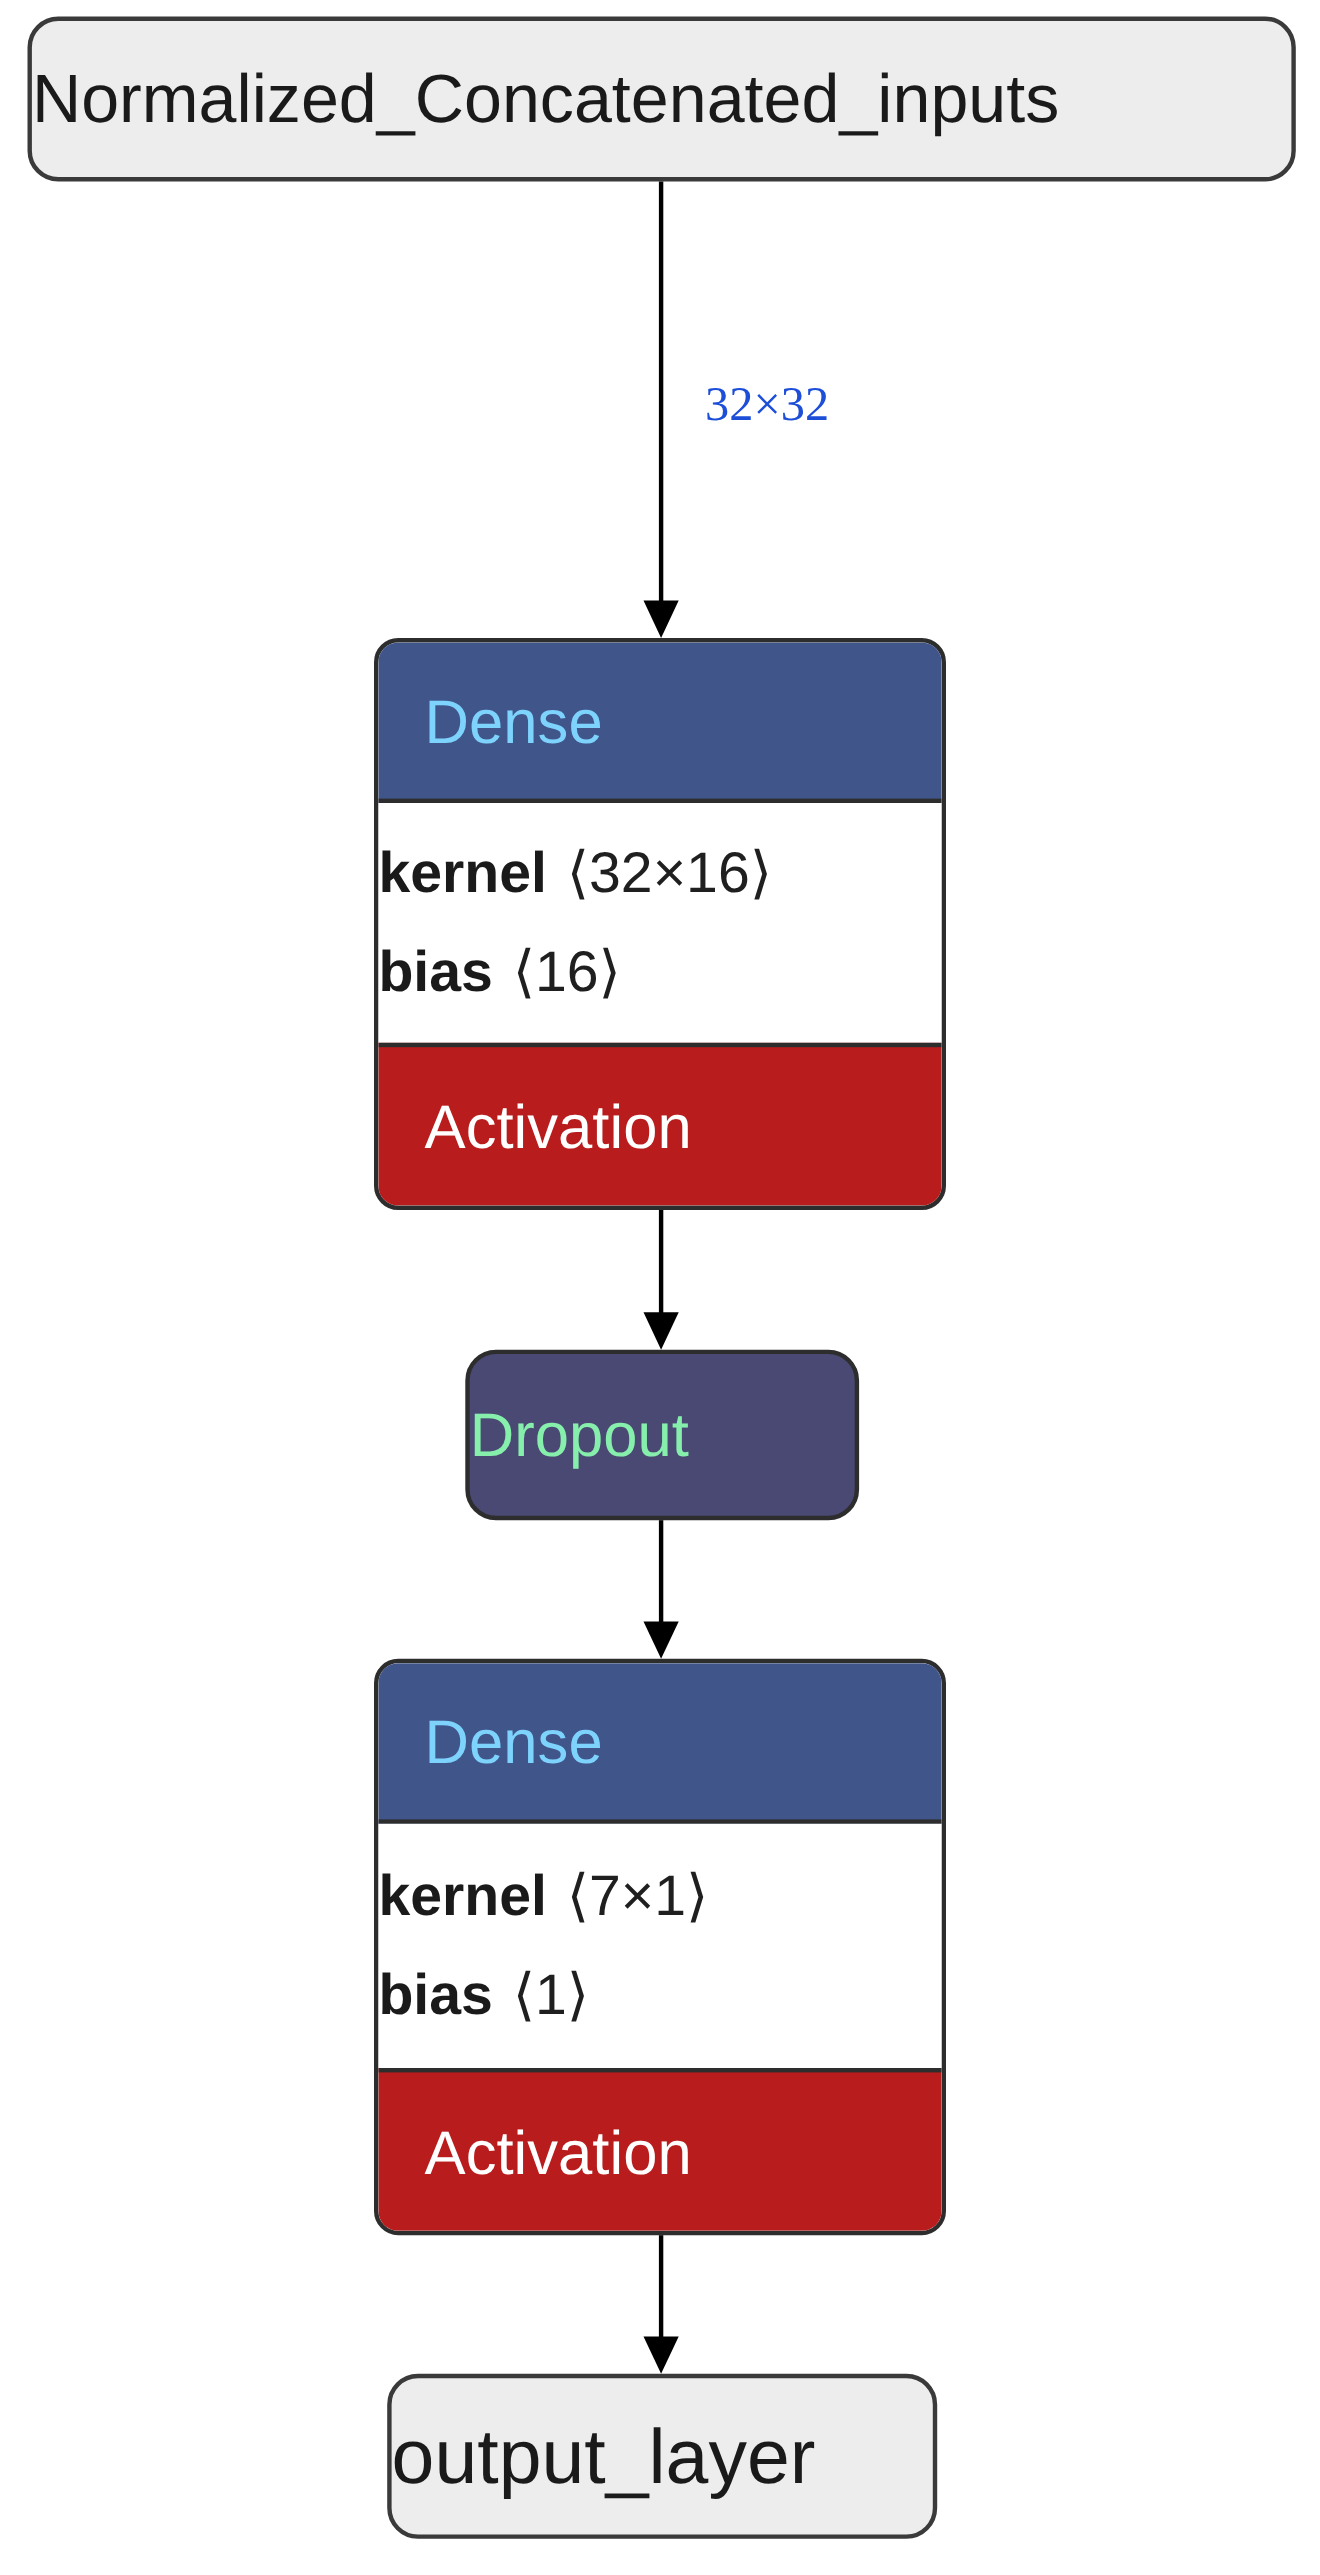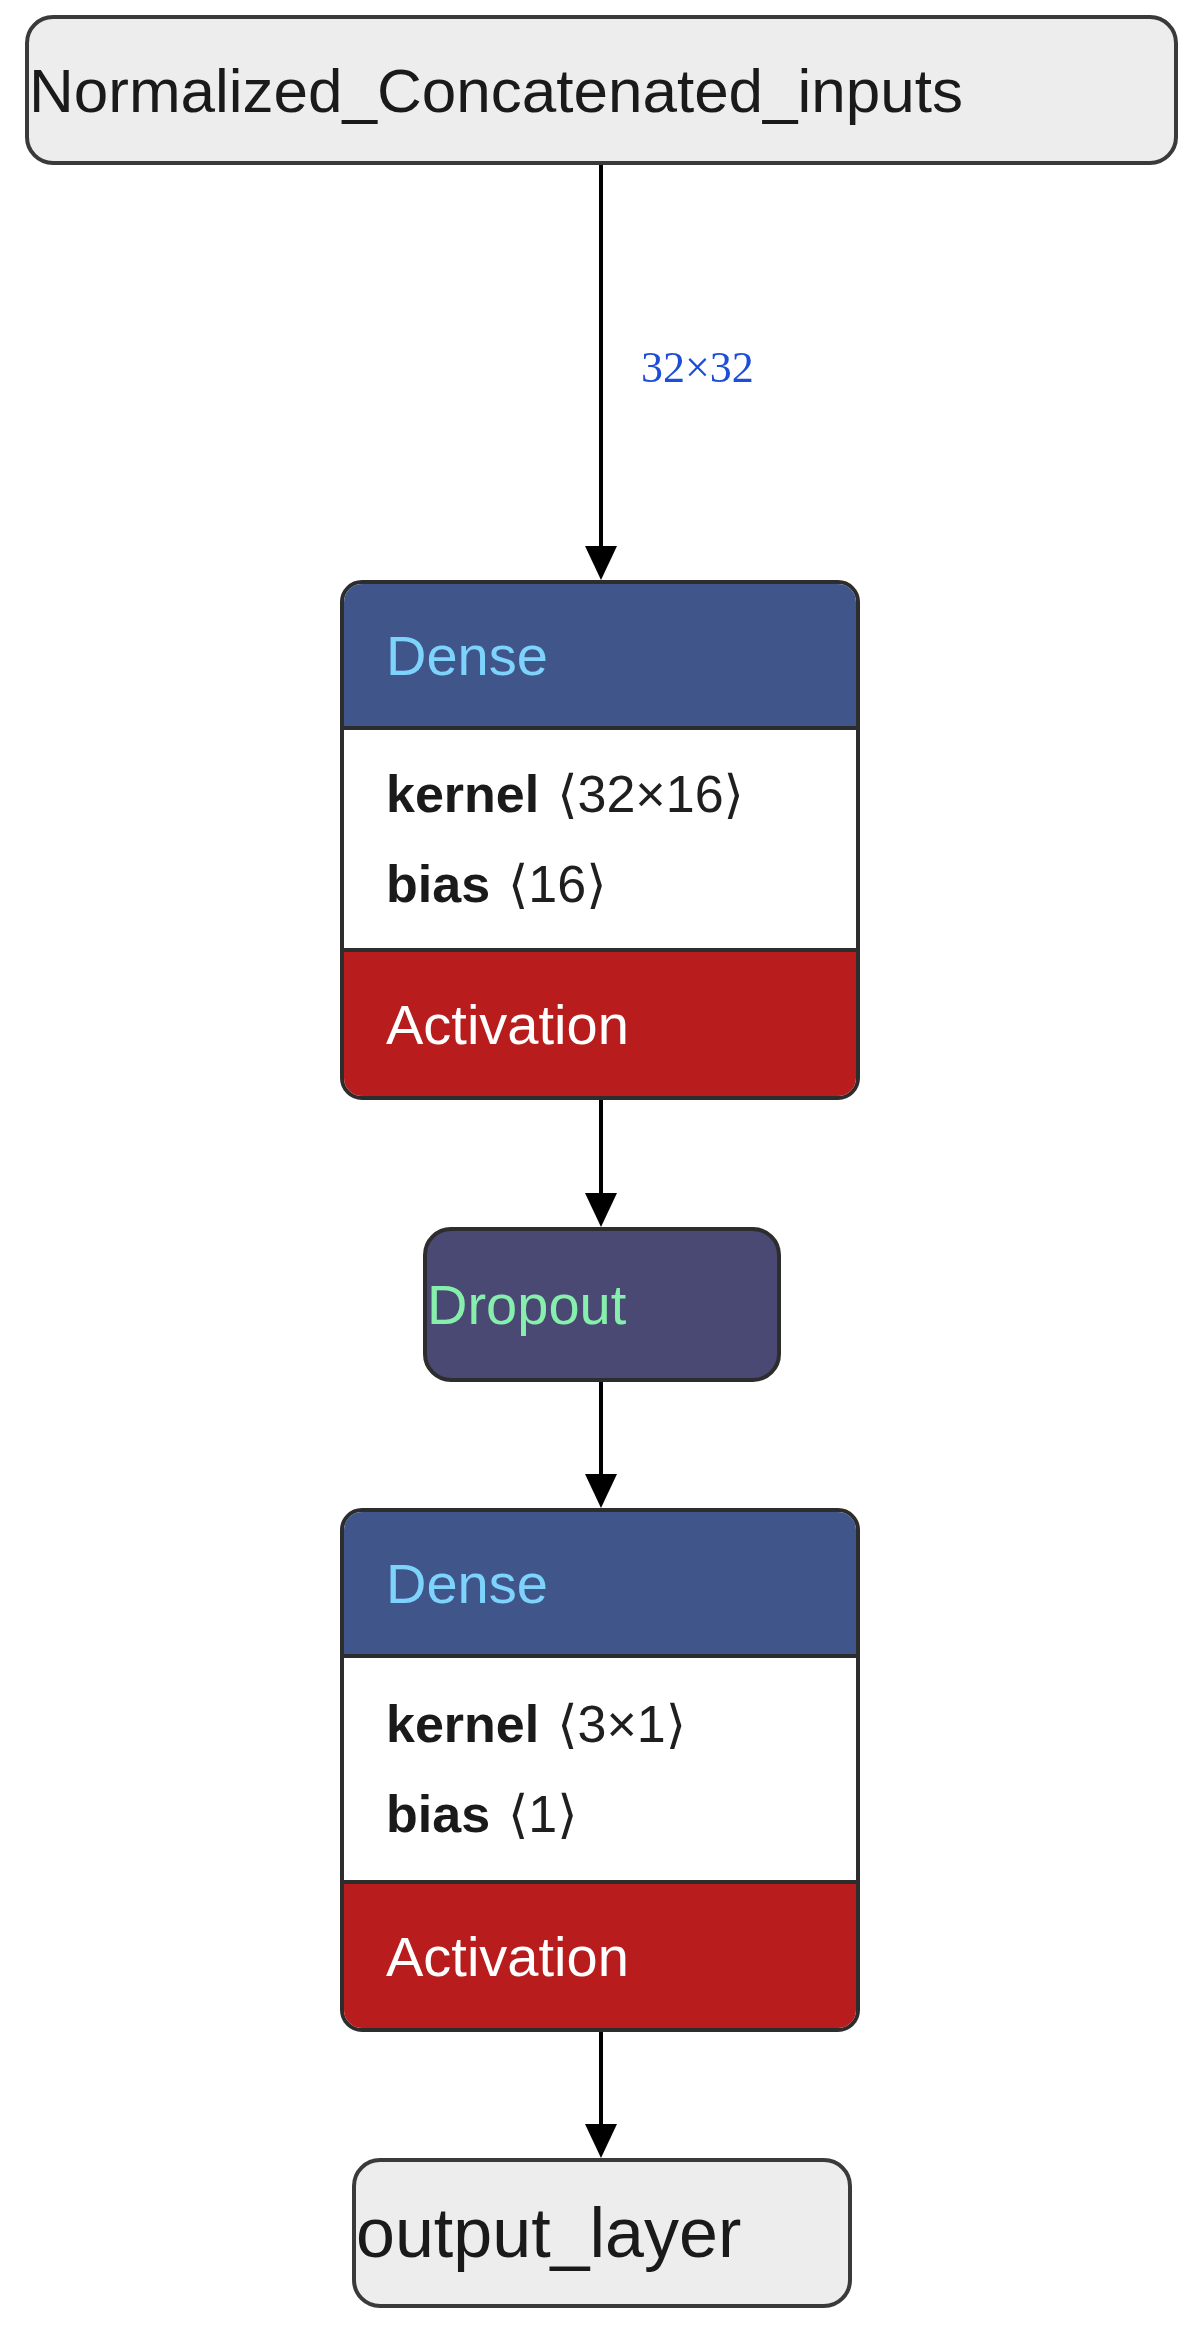--- a/index.html
+++ b/index.html
@@ -76,21 +76,20 @@
     padding-left: 42px;
     border-bottom: 4px solid #2d2d2d;
     box-sizing: border-box;
   }
   .dense-body {
     flex: 1 1 auto;
     background: #ffffff;
     display: flex;
     flex-direction: column;
     justify-content: center;
-    padding-left: 42px;
     box-sizing: border-box;
   }
   .param-row {
     font-size: 52px;
     line-height: 90px;
     color: #1a1a1a;
     white-space: nowrap;
   }
   .param-name { font-weight: bold; }
   .param-shape { margin-left: 18px; font-weight: 400; color: #1f1f1f; }
@@ -175,21 +174,21 @@
     <span>Dropout</span>
   </div>
 
   <div class="edge-line line-3"></div>
   <div class="arrow-head head-3"></div>
 
   <div class="dense-block dense-2">
     <div class="dense-header">Dense</div>
     <div class="dense-body">
       <div class="param-row">
-        <span class="param-name">kernel</span><span class="param-shape">⟨3×1⟩</span>
+        <span class="param-name">kernel</span><span class="param-shape">⟨7×1⟩</span>
       </div>
       <div class="param-row">
         <span class="param-name">bias</span><span class="param-shape">⟨1⟩</span>
       </div>
     </div>
     <div class="dense-footer">Activation</div>
   </div>
 
   <div class="edge-line line-4"></div>
   <div class="arrow-head head-4"></div>

